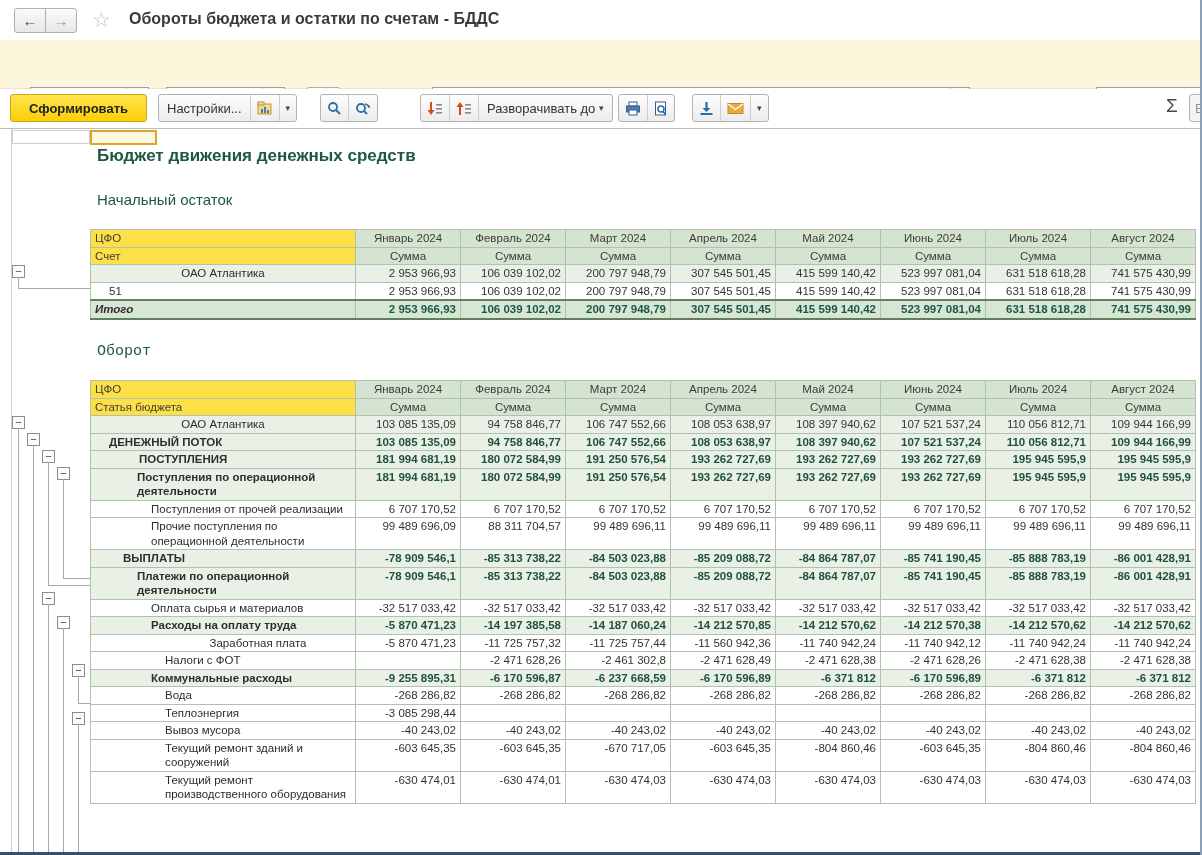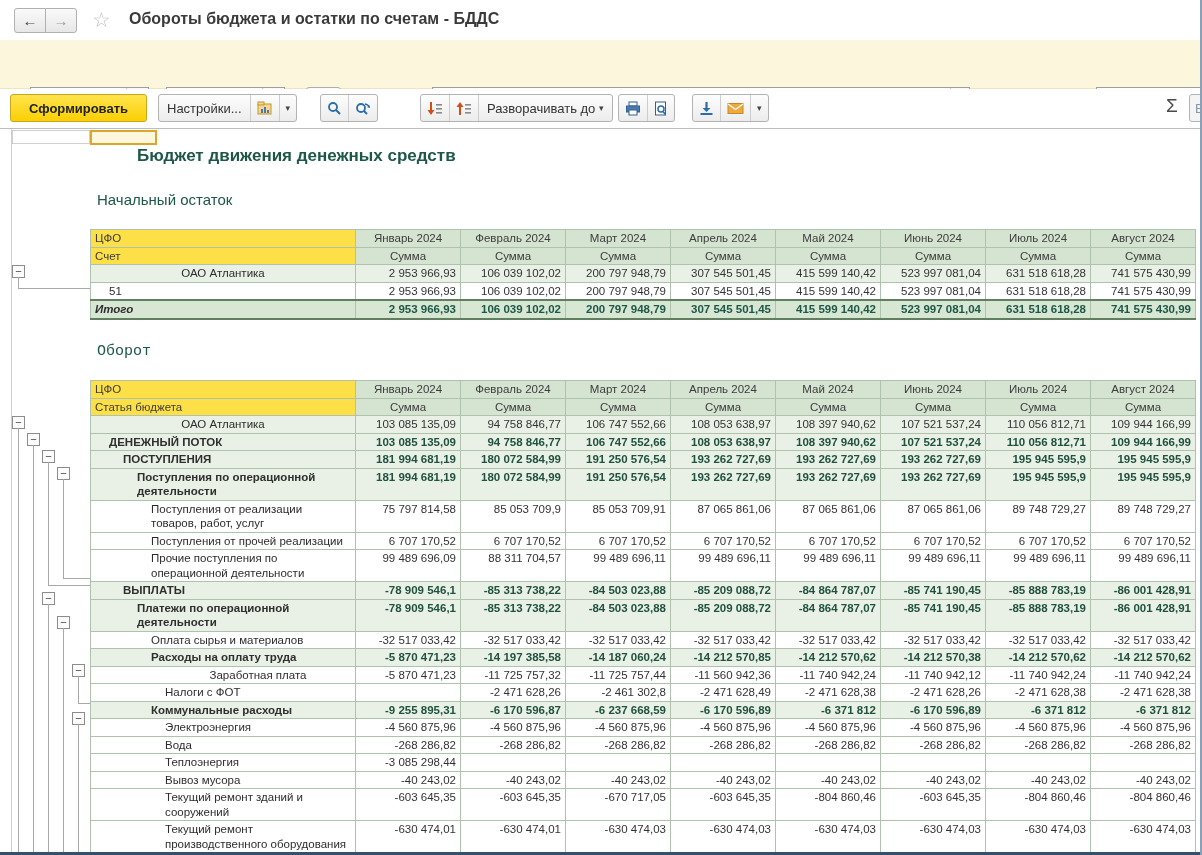--- a/index.html
+++ b/index.html
@@ -57,21 +57,21 @@
   .sheet{position:absolute;left:0;top:129px;width:1202px;height:726px;background:#fff;overflow:hidden;}
   .sheet-vline{position:absolute;width:1px;background:#a8a8a8;}
   .sheet-hline{position:absolute;height:1px;background:#a8a8a8;}
   .edge-line{position:absolute;left:11px;top:0;width:1px;height:726px;background:#cfcfcf;}
   .cell-a{position:absolute;left:12px;top:1px;width:78px;height:14px;box-sizing:border-box;
     border:1px solid #cfcfcf;background:#fff;}
   .cell-sel{position:absolute;left:90px;top:1px;width:67px;height:15px;box-sizing:border-box;
     border:2px solid #dba62b;background:#fdf7dd;}
   .minusbox{position:absolute;width:13px;height:13px;box-sizing:border-box;border:1px solid #8c8c8c;
     background:#fcfcfc;color:#444;font-size:11px;line-height:10px;text-align:center;cursor:pointer;}
-  .rtitle{position:absolute;left:97px;top:17px;font-size:17px;font-weight:bold;color:#1d5747;margin-left:40px;}
+  .rtitle{position:absolute;left:97px;top:17px;font-size:17px;font-weight:bold;color:#1d5747;}
   .rsection{position:absolute;left:97px;font-size:15px;color:#1d5747;}
 
   table.sheet-table{position:absolute;border-collapse:collapse;table-layout:fixed;
     font-size:11.5px;background:#fff;border:1px solid #8fa78d;}
   .sheet-table th,.sheet-table td{border:1px solid #afc2ad;padding:1px 4px;vertical-align:top;
     line-height:14.5px;font-weight:normal;box-sizing:border-box;overflow:hidden;}
   .sheet-table th.hm{background:#d5e3d1;text-align:center;color:#3c3c3c;}
   .sheet-table th.hd{background:#fde047;text-align:left;color:#3c3c3c;}
   .sheet-table td.val{text-align:right;white-space:nowrap;color:#333;}
   .sheet-table td.lbl{color:#2d2d2d;}
@@ -402,21 +402,21 @@
             <td class="val">103 085 135,09</td>
             <td class="val">94 758 846,77</td>
             <td class="val">106 747 552,66</td>
             <td class="val">108 053 638,97</td>
             <td class="val">108 397 940,62</td>
             <td class="val">107 521 537,24</td>
             <td class="val">110 056 812,71</td>
             <td class="val">109 944 166,99</td>
           </tr>
           <tr class="row-bold">
-            <td class="lbl" style="padding-left: 32px;">ПОСТУПЛЕНИЯ</td>
+            <td class="lbl" style="padding-left: 48px;">ПОСТУПЛЕНИЯ</td>
             <td class="val">181 994 681,19</td>
             <td class="val">180 072 584,99</td>
             <td class="val">191 250 576,54</td>
             <td class="val">193 262 727,69</td>
             <td class="val">193 262 727,69</td>
             <td class="val">193 262 727,69</td>
             <td class="val">195 945 595,9</td>
             <td class="val">195 945 595,9</td>
           </tr>
           <tr class="row-bold">
@@ -424,31 +424,20 @@
             <td class="val">181 994 681,19</td>
             <td class="val">180 072 584,99</td>
             <td class="val">191 250 576,54</td>
             <td class="val">193 262 727,69</td>
             <td class="val">193 262 727,69</td>
             <td class="val">193 262 727,69</td>
             <td class="val">195 945 595,9</td>
             <td class="val">195 945 595,9</td>
           </tr>
           <tr class="row-leaf">
-            <td class="lbl" style="padding-left: 60px;">Поступления от реализации товаров, работ, услуг</td>
-            <td class="val">75 797 814,58</td>
-            <td class="val">85 053 709,9</td>
-            <td class="val">85 053 709,91</td>
-            <td class="val">87 065 861,06</td>
-            <td class="val">87 065 861,06</td>
-            <td class="val">87 065 861,06</td>
-            <td class="val">89 748 729,27</td>
-            <td class="val">89 748 729,27</td>
-          </tr>
-          <tr class="row-leaf">
             <td class="lbl" style="padding-left: 60px;">Поступления от прочей реализации</td>
             <td class="val">6 707 170,52</td>
             <td class="val">6 707 170,52</td>
             <td class="val">6 707 170,52</td>
             <td class="val">6 707 170,52</td>
             <td class="val">6 707 170,52</td>
             <td class="val">6 707 170,52</td>
             <td class="val">6 707 170,52</td>
             <td class="val">6 707 170,52</td>
           </tr>
@@ -532,31 +521,20 @@
           <tr class="row-bold">
             <td class="lbl" style="padding-left: 60px;">Коммунальные расходы</td>
             <td class="val">-9 255 895,31</td>
             <td class="val">-6 170 596,87</td>
             <td class="val">-6 237 668,59</td>
             <td class="val">-6 170 596,89</td>
             <td class="val">-6 371 812</td>
             <td class="val">-6 170 596,89</td>
             <td class="val">-6 371 812</td>
             <td class="val">-6 371 812</td>
-          </tr>
-          <tr class="row-leaf">
-            <td class="lbl" style="padding-left: 74px;">Электроэнергия</td>
-            <td class="val">-4 560 875,96</td>
-            <td class="val">-4 560 875,96</td>
-            <td class="val">-4 560 875,96</td>
-            <td class="val">-4 560 875,96</td>
-            <td class="val">-4 560 875,96</td>
-            <td class="val">-4 560 875,96</td>
-            <td class="val">-4 560 875,96</td>
-            <td class="val">-4 560 875,96</td>
           </tr>
           <tr class="row-leaf">
             <td class="lbl" style="padding-left: 74px;">Вода</td>
             <td class="val">-268 286,82</td>
             <td class="val">-268 286,82</td>
             <td class="val">-268 286,82</td>
             <td class="val">-268 286,82</td>
             <td class="val">-268 286,82</td>
             <td class="val">-268 286,82</td>
             <td class="val">-268 286,82</td>

